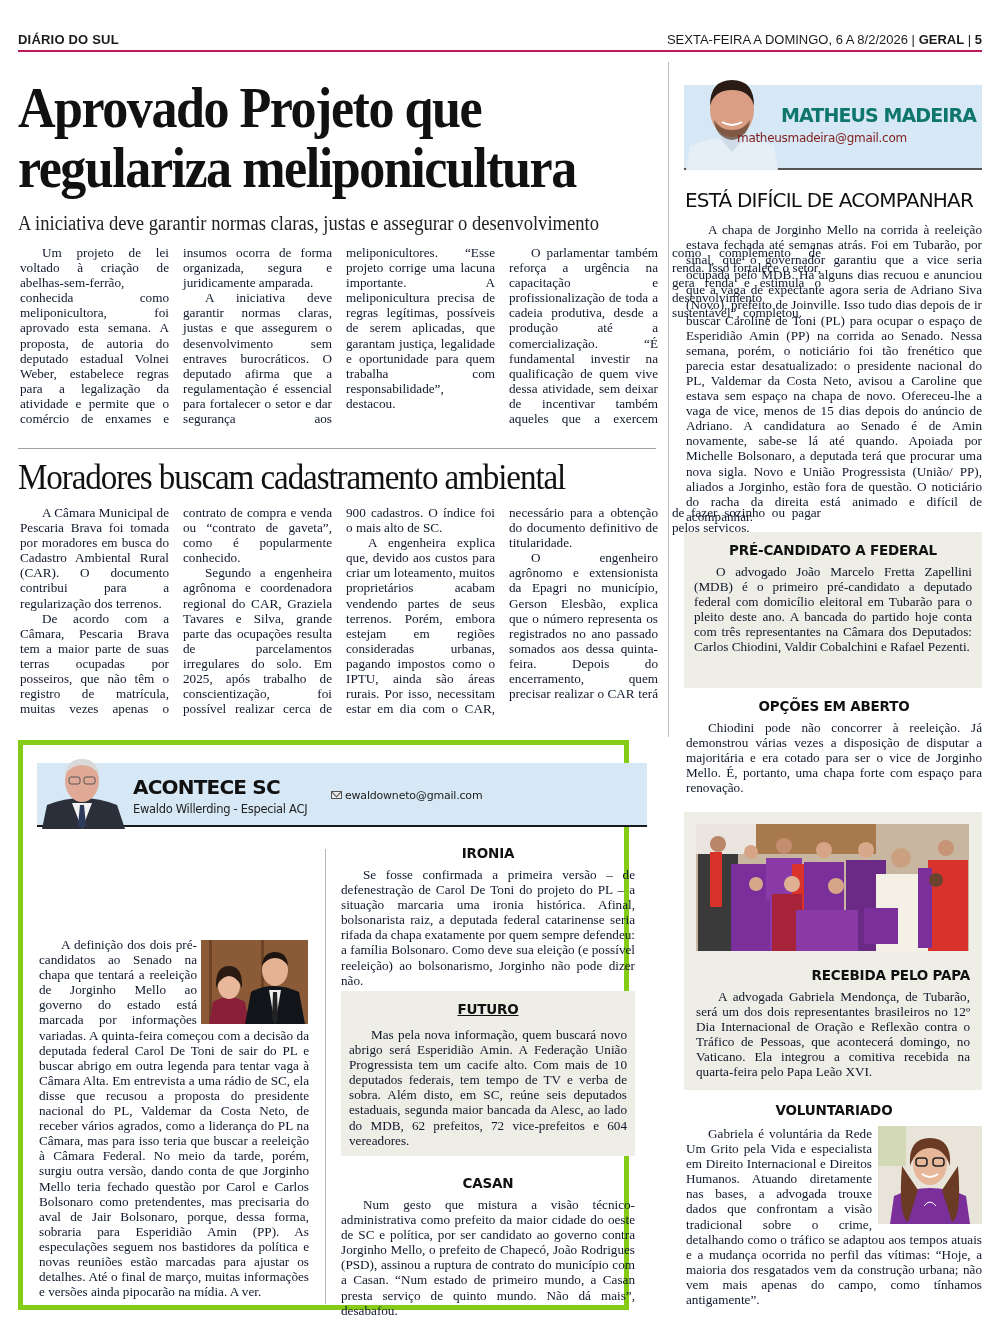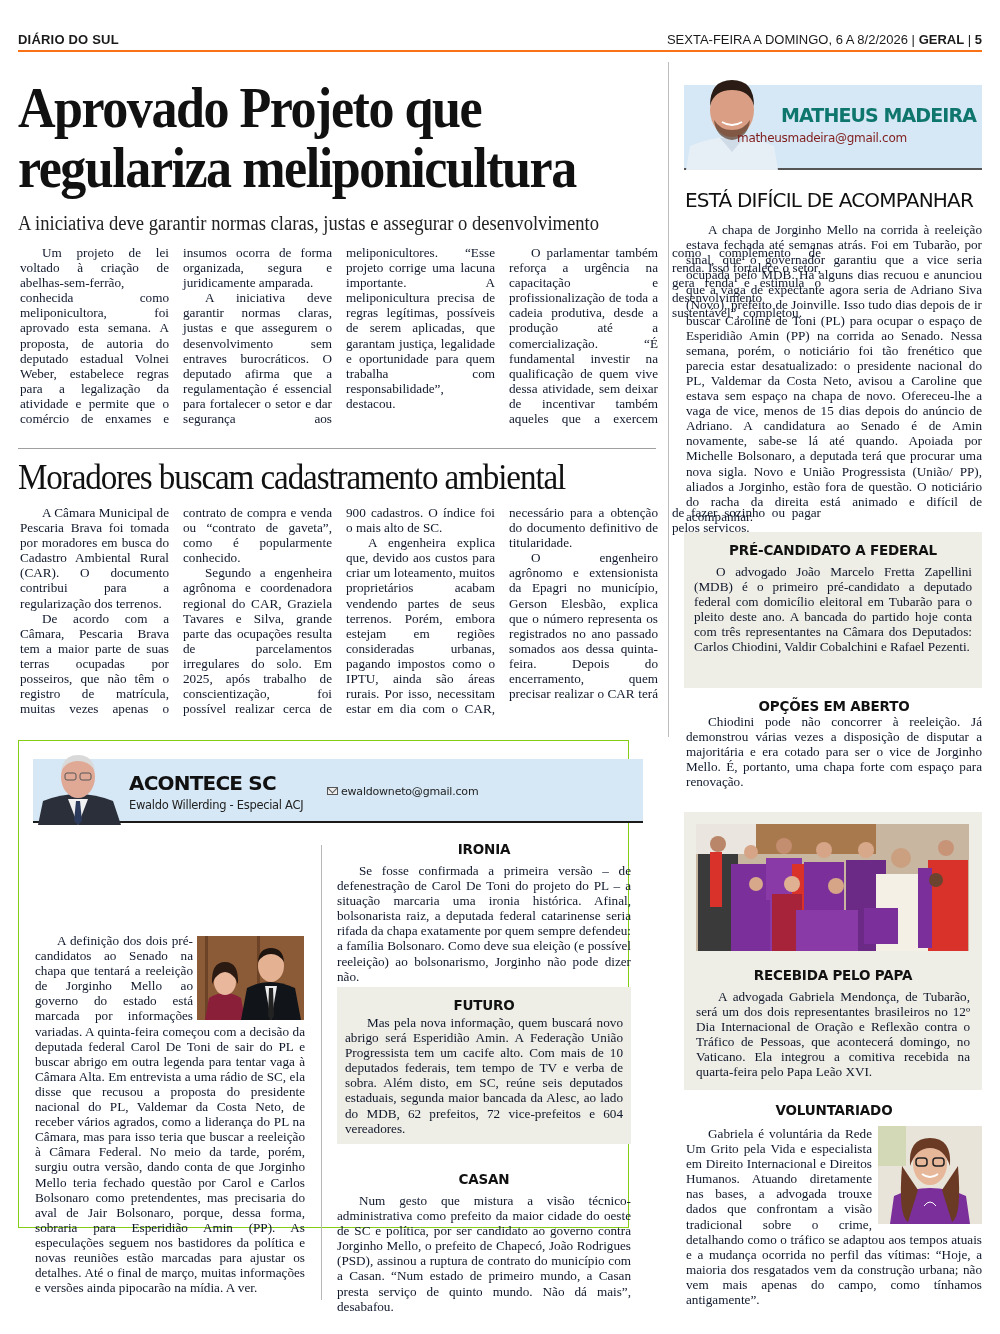--- a/index.html
+++ b/index.html
@@ -1,20 +1,20 @@
 <!DOCTYPE html>
 <html><head>
 <meta charset="utf-8">
 <style>
   * { box-sizing: border-box; margin: 0; padding: 0; }
   html, body { width: 1000px; height: 1334px; background: #ffffff; overflow: hidden; }
   body { position: relative; font-family: "DejaVu Serif", serif; color: #1a1a1a; }
 
   
-  .page-header { position: absolute; left: 18px; top: 30px; width: 964px; height: 22px; border-bottom: 2px solid #f97316; text-align: center; }
+  .page-header { position: absolute; left: 18px; top: 30px; width: 964px; height: 22px; border-bottom: 2px solid #be185d; text-align: center; }
   .pub-name { position: absolute; left: 0; top: 2px; font-family: "Liberation Sans", sans-serif; font-weight: bold; font-size: 13px; letter-spacing: 0.2px; }
   .page-meta { position: absolute; right: 0; top: 2px; font-family: "Liberation Sans", sans-serif; font-size: 13px; margin-left: 16px; }
   .page-meta b { font-weight: bold; }
 
   
   .body-text { font-family: "Liberation Serif", serif; font-size: 13.2px; line-height: 15.1px; text-align: justify; hyphens: auto; color: #0f172a; }
   .body-text p { text-indent: 22px; }
   .cols4 { column-count: 4; column-gap: 14px; font-family: Liberation Serif, serif; }
 
   
@@ -22,21 +22,21 @@
   .a1-sub { position: absolute; left: 18px; top: 212px; font-family: "Liberation Serif", serif; font-size: 20px; color: #222; transform: scaleX(0.93); transform-origin: left top; white-space: nowrap; }
   .a1-body { position: absolute; left: 20px; top: 245px; width: 638px; height: 192px; }
 
   .divider-h { position: absolute; height: 1px; background: #a0a0a0; }
 
   
   .a2-title { position: absolute; left: 18px; top: 456px; font-family: "Liberation Serif", serif; font-size: 36px; letter-spacing: -1.2px; color: #111; transform: scaleX(0.92); transform-origin: left top; white-space: nowrap; }
   .a2-body { position: absolute; left: 20px; top: 505px; width: 638px; height: 222px; }
 
   
-  .acj-box { position: absolute; left: 18px; top: 740px; width: 611px; height: 488px; border: 1px solid #84cc16; }
+  .acj-box { position: absolute; left: 18px; top: 740px; width: 611px; height: 570px; border: 5px solid #84cc16; }
   .acj-banner { position: absolute; left: 14px; top: 18px; width: 610px; height: 64px; background: #d6e8f5; border-bottom: 2px solid #1a1a1a; }
   .acj-photo { position: absolute; left: 14px; top: 8px; width: 90px; height: 76px; }
   .acj-title { position: absolute; left: 110px; top: 30px; font-family: "DejaVu Sans", sans-serif; font-weight: bold; font-size: 20px; letter-spacing: -0.8px; color: #111; }
   .acj-author { position: absolute; left: 110px; top: 57px; font-family: "DejaVu Sans", sans-serif; font-size: 11.5px; color: #222; letter-spacing: -0.3px; }
   .acj-email { position: absolute; left: 308px; top: 44px; font-family: "DejaVu Sans", sans-serif; font-size: 11px; color: #222; letter-spacing: -0.2px; }
   .mail-icon { display: inline-block; width: 11px; height: 8px; border: 1px solid #555; position: relative; margin-right: 3px; vertical-align: 0; background: #eee; }
   .mail-icon::after { content: ""; position: absolute; left: 1px; top: -3px; width: 6px; height: 6px; border-right: 1px solid #555; border-bottom: 1px solid #555; transform: rotate(45deg); }
 
   .acj-col-divider { position: absolute; left: 302px; top: 104px; width: 1px; height: 455px; background: #b8b8b8; }
 
@@ -44,40 +44,40 @@
   .jb-photo { position: absolute; left: 178px; top: 195px; width: 107px; height: 84px; }
   .jb-body { position: absolute; left: 16px; top: 192px; width: 270px; }
   .jb-body .float-spacer { float: right; width: 112px; height: 90px; }
 
   .sec-title { font-family: "DejaVu Sans", sans-serif; font-weight: bold; font-size: 13.5px; text-align: center; color: #111; letter-spacing: -0.2px; }
 
   .ironia { position: absolute; left: 318px; top: 100px; width: 294px; }
   .futuro { position: absolute; left: 318px; top: 246px; width: 294px; background: #eeede6; padding: 10px 8px 8px 8px; }
   .casan { position: absolute; left: 318px; top: 430px; width: 294px; }
   .ironia .sec-title, .casan .sec-title { margin-bottom: 6px; }
-  .futuro .sec-title { margin-bottom: 2px; }
+  .futuro .sec-title { margin-bottom: 10px; text-decoration: underline; }
 
   
   .mm-banner { position: absolute; left: 684px; top: 85px; width: 298px; height: 85px; background: #d6e8f5; border-bottom: 2px solid #555; }
   .mm-photo { position: absolute; left: 686px; top: 72px; width: 92px; height: 98px; }
   .mm-name { position: absolute; left: 781px; top: 104px; font-family: "DejaVu Sans", sans-serif; font-weight: bold; font-size: 19px; letter-spacing: -0.9px; color: #0f766e; }
   .mm-email { position: absolute; left: 737px; top: 131px; font-family: "DejaVu Sans", sans-serif; font-size: 12px; color: #7f1d1d; letter-spacing: -0.3px; }
 
   .mm-title { position: absolute; left: 680px; top: 188px; width: 298px; text-align: center; font-family: "DejaVu Sans", sans-serif; font-size: 20px; letter-spacing: -0.8px; color: #111; }
   .mm-body { position: absolute; left: 686px; top: 222px; width: 296px; }
 
   .box-grey { position: absolute; background: #eeede6; }
   .pre-cand { left: 684px; top: 532px; width: 298px; height: 156px; padding: 10px 10px 0 10px; }
   .opcoes { position: absolute; left: 686px; top: 698px; width: 296px; }
-  .opcoes .sec-title { }
+  .opcoes .sec-title { margin-bottom: 6px; }
   .pre-cand .sec-title { margin-bottom: 6px; }
 
   .papa-box { left: 684px; top: 812px; width: 298px; height: 278px; padding: 12px 12px 0 12px; }
   .papa-photo { width: 273px; height: 127px; position: relative; overflow: hidden; }
-  .papa-box .sec-title { margin-top: 12px; margin-bottom: 6px; }
+  .papa-box .sec-title { margin-top: 12px; margin-bottom: 6px; text-align: right; }
 
   .volunt { position: absolute; left: 686px; top: 1102px; width: 296px; }
   .volunt .sec-title { margin-bottom: 8px; }
   .volunt-photo { float: right; width: 104px; height: 98px; margin-left: 6px; margin-top: 0; position: relative; overflow: hidden; }
 
   .vline { position: absolute; width: 1px; background: #bdbdbd; }
 </style>
 </head>
 <body>
 

